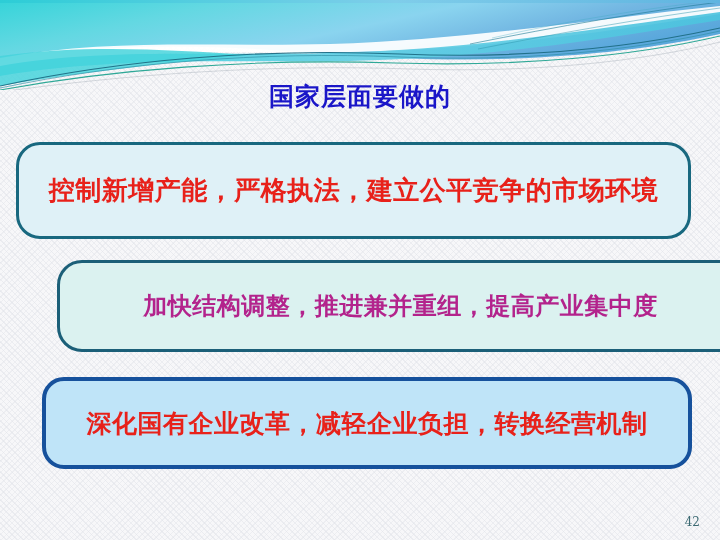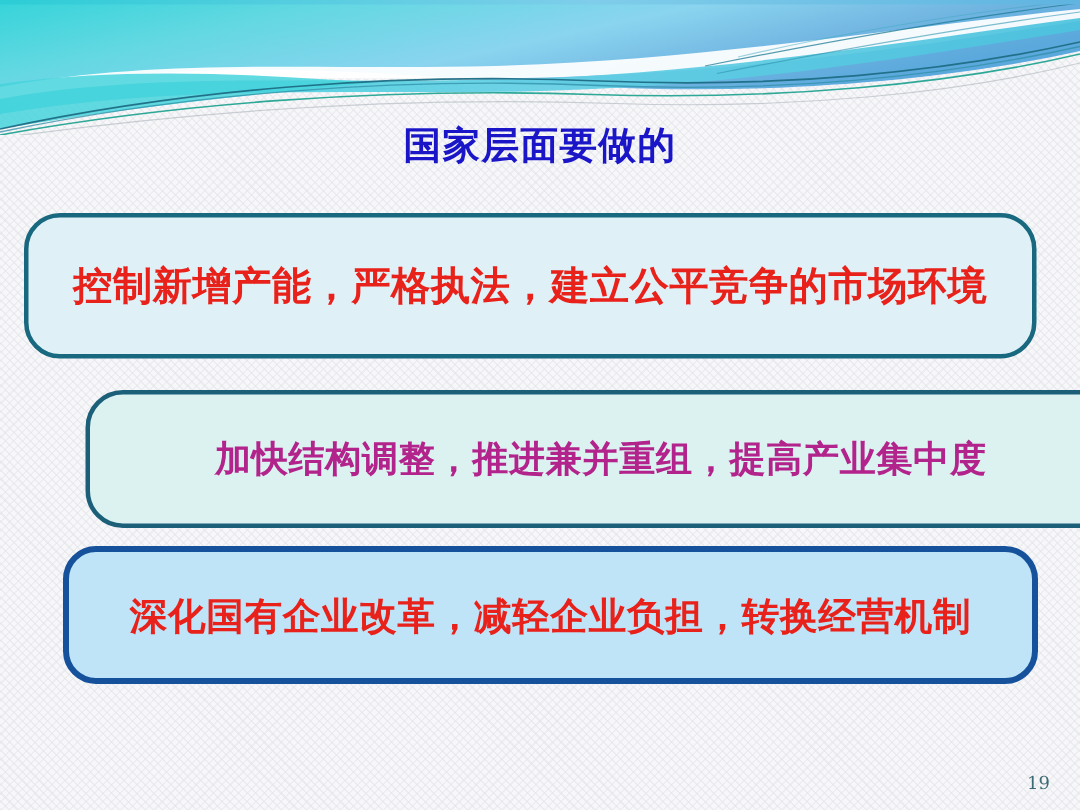--- a/index.html
+++ b/index.html
@@ -85,21 +85,21 @@
     border-width: 3px;
     border-color: #1b5f78;
     border-radius: 25px;
     background-color: #dbf2f0;
     color: #b3238c;
     font-size: 24px;
   }
 
   #callout-3 {
     left: 42px;
-    top: 364px;
+    top: 377px;
     width: 650px;
     height: 92px;
     border-width: 4px;
     border-color: #16519c;
     border-radius: 22px;
     background-color: #bfe4f8;
     color: #e8211a;
     font-size: 25px;
   }
 
@@ -169,15 +169,15 @@
   </div>
 
   <div class="callout" id="callout-2">
     <span>加快结构调整，推进兼并重组，提高产业集中度</span>
   </div>
 
   <div class="callout" id="callout-3">
     <span>深化国有企业改革，减轻企业负担，转换经营机制</span>
   </div>
 
-  <div id="page-number">19</div>
+  <div id="page-number">42</div>
 
 </div>
 
 </body></html>

